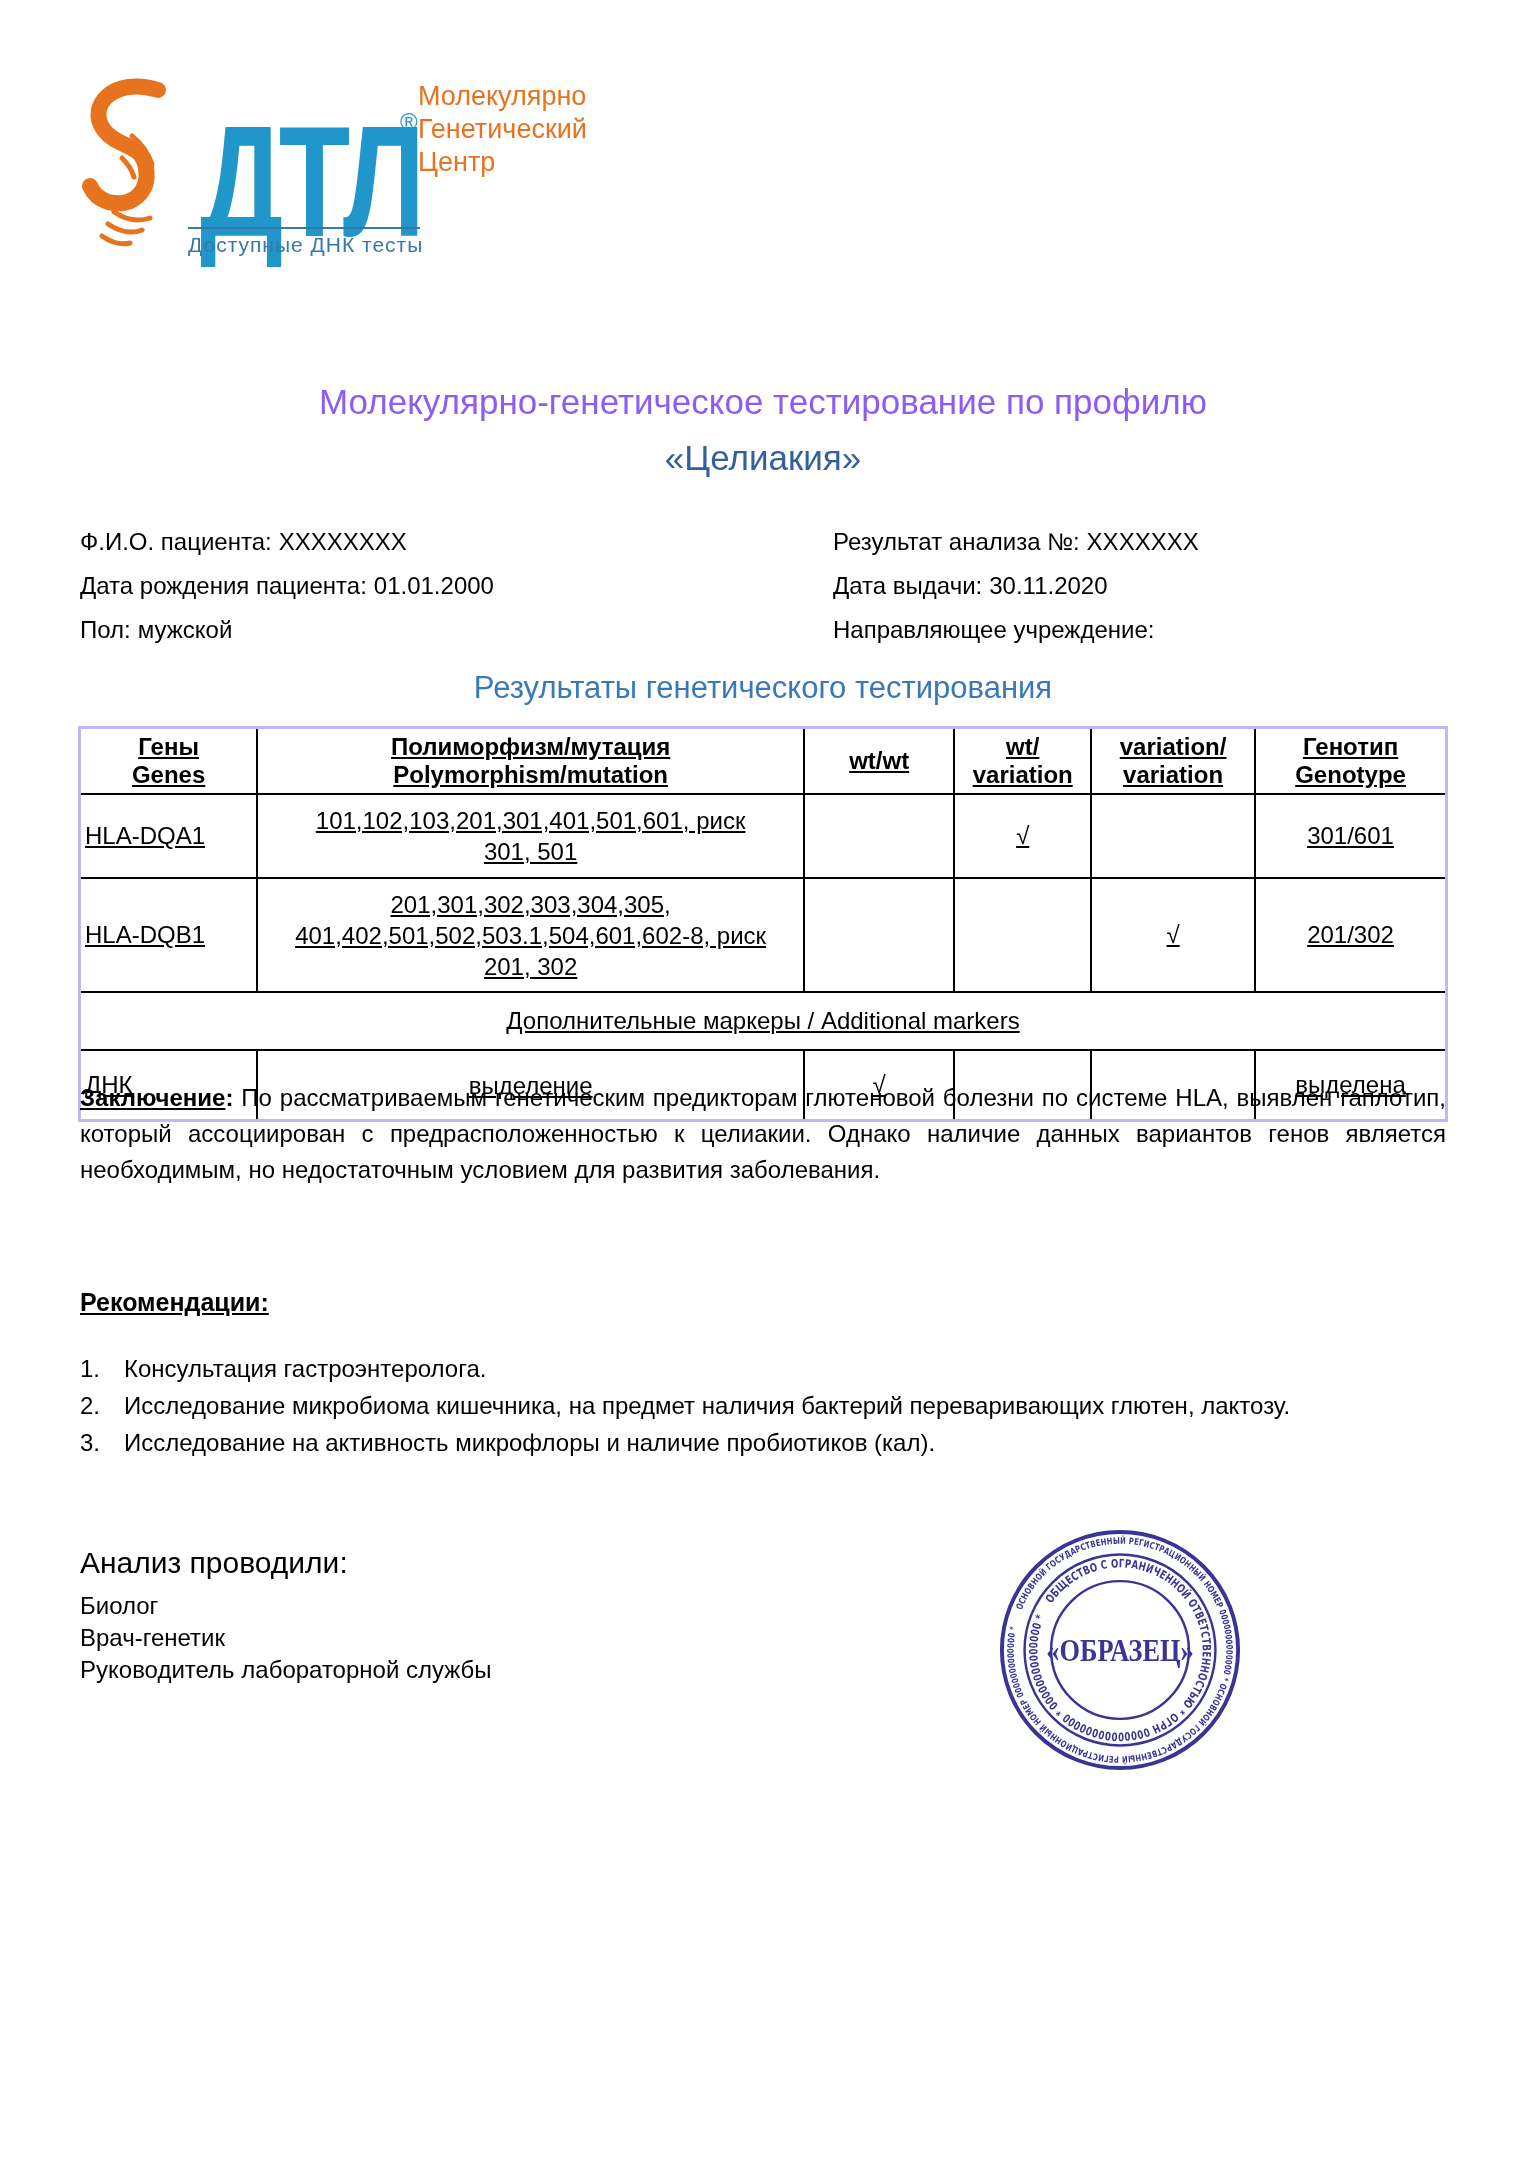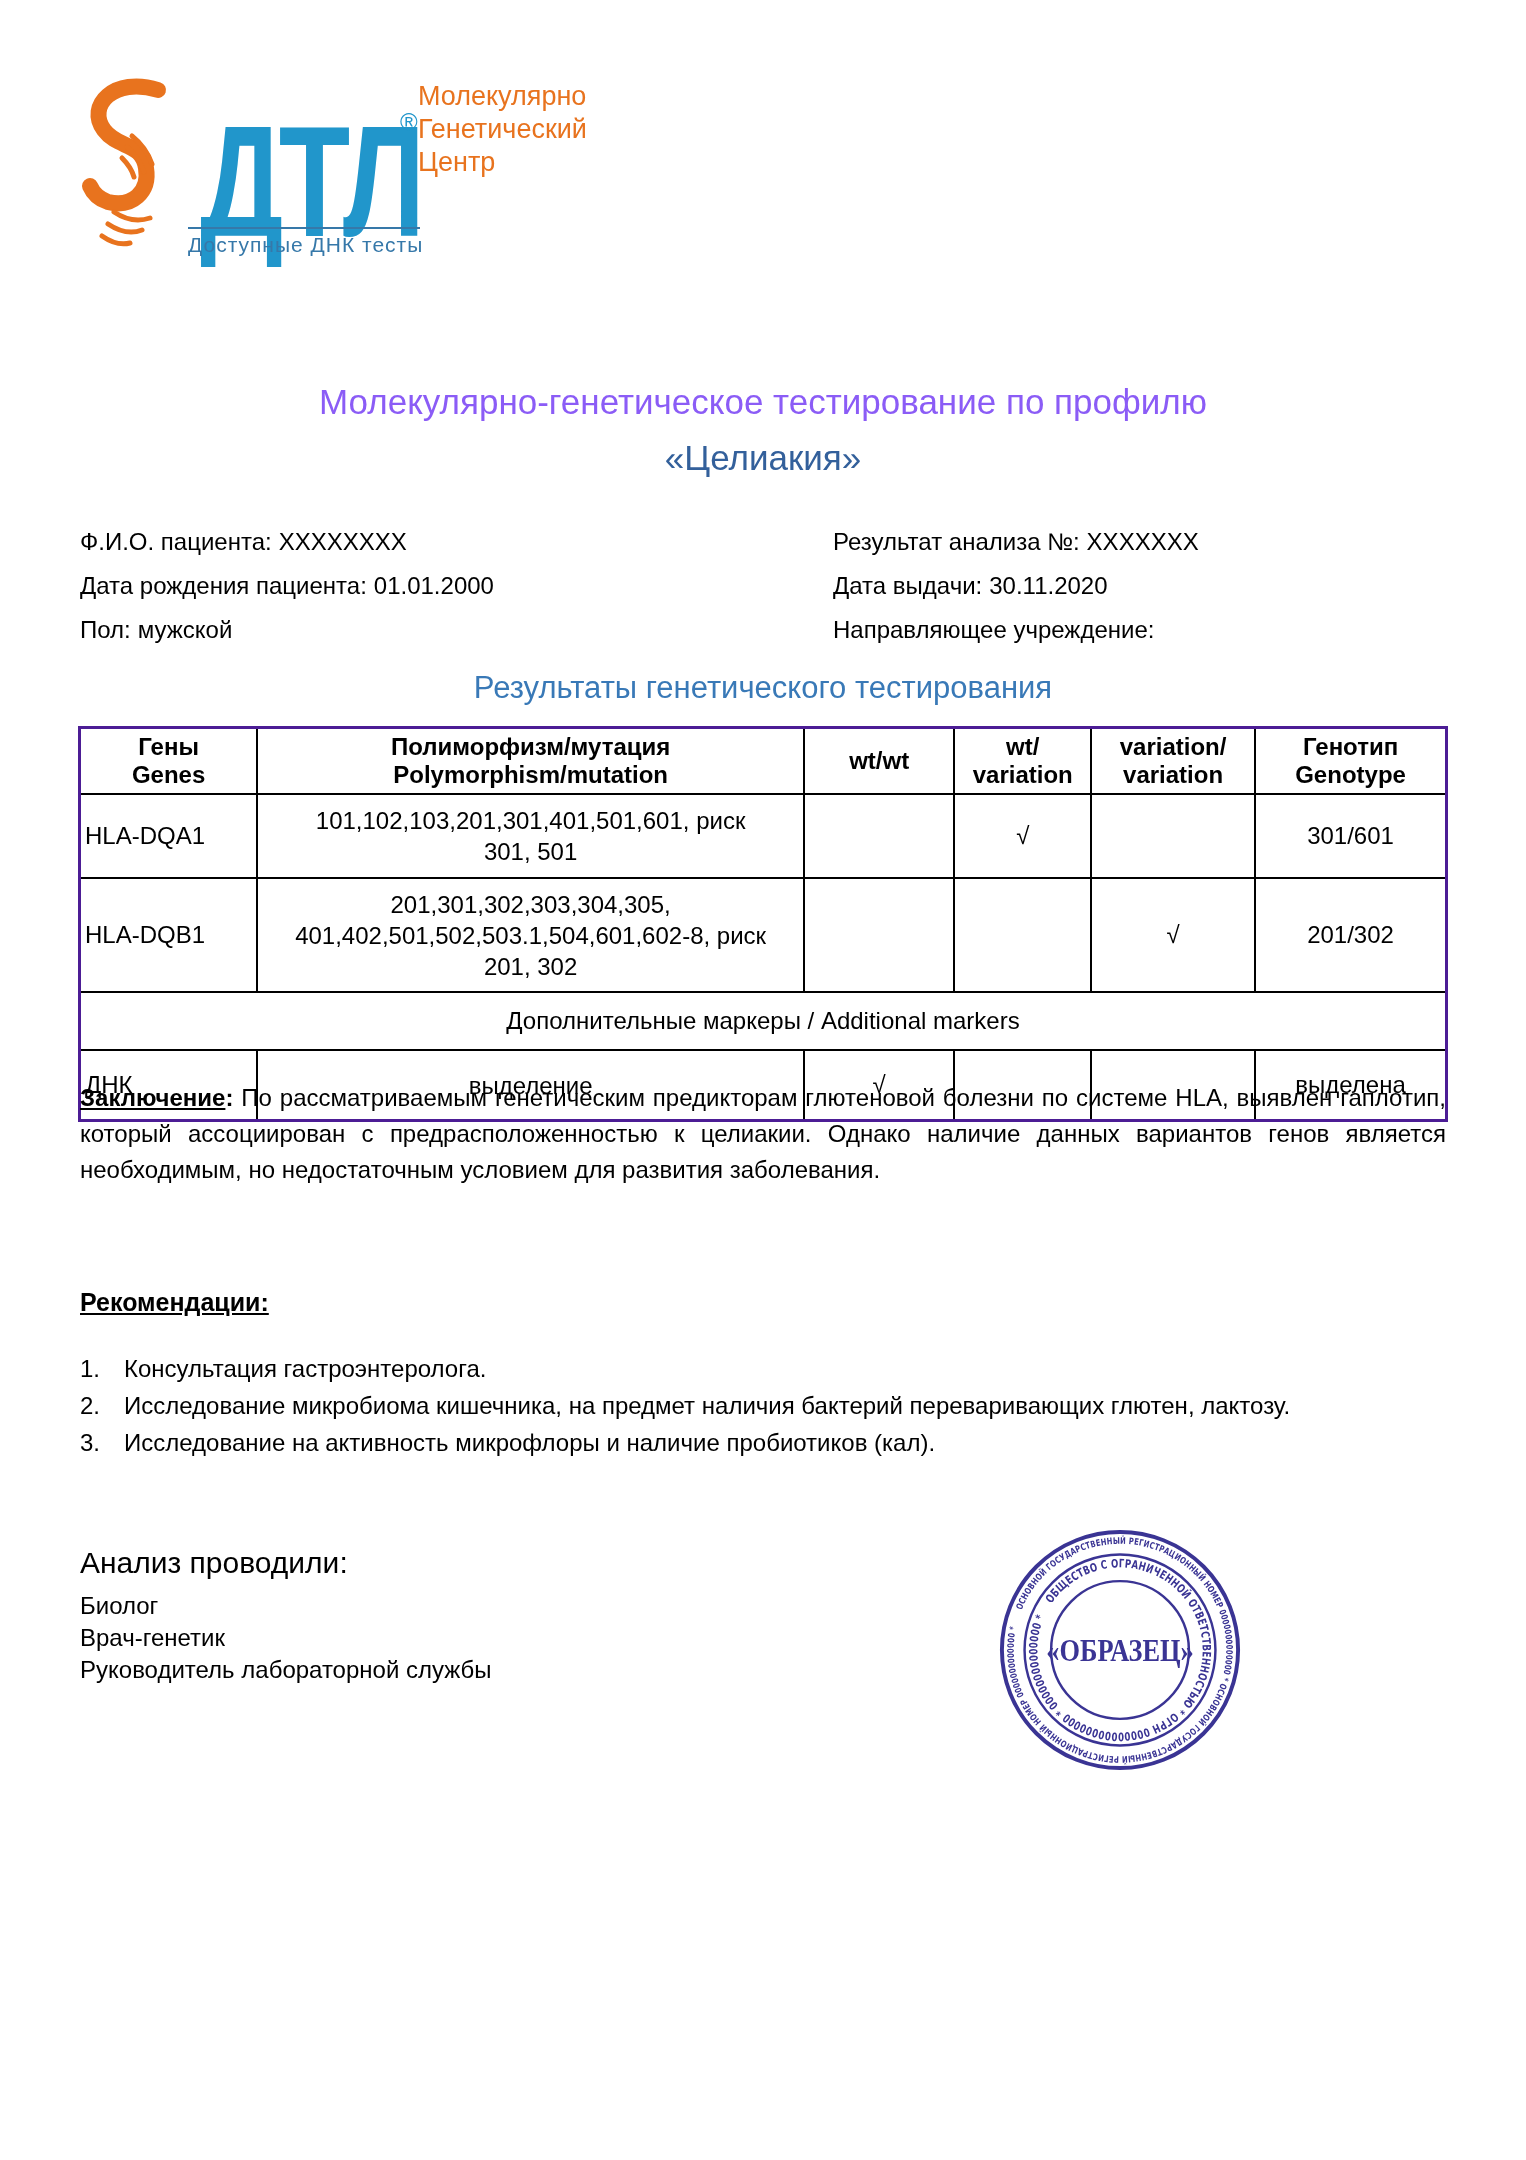--- a/index.html
+++ b/index.html
@@ -32,21 +32,21 @@
   .meta-value{margin-left:7px;}
   
   .results-heading{position:absolute;left:0;top:670px;width:100%;text-align:center;
     font-size:31px;color:#3979b7;}
   
   .results-table{
     position:absolute;left:78px;top:726px;width:1370px;
     border-collapse:collapse;table-layout:fixed;font-size:24px;
   }
   .results-table th,.results-table td{border:2px solid #000;padding:2px 6px;}
-  .results-table{border:3px solid #4c1d95;}
+  .results-table{border:3px solid #c4b5fd;text-decoration:underline;}
   .results-table th{font-weight:bold;text-align:center;height:60px;}
   .results-table td{text-align:center;}
   td.gene{text-align:left;padding-left:4px;}
   td.poly{padding:6px 36px;line-height:31px;margin-top:33px;}
   tr.r1 td{height:70px;}
   tr.r2 td{height:100px;}
   tr.section td{height:52px;}
   tr.extra td{height:56px;}
   
   .conclusion{position:absolute;left:80px;top:1080px;width:1366px;

